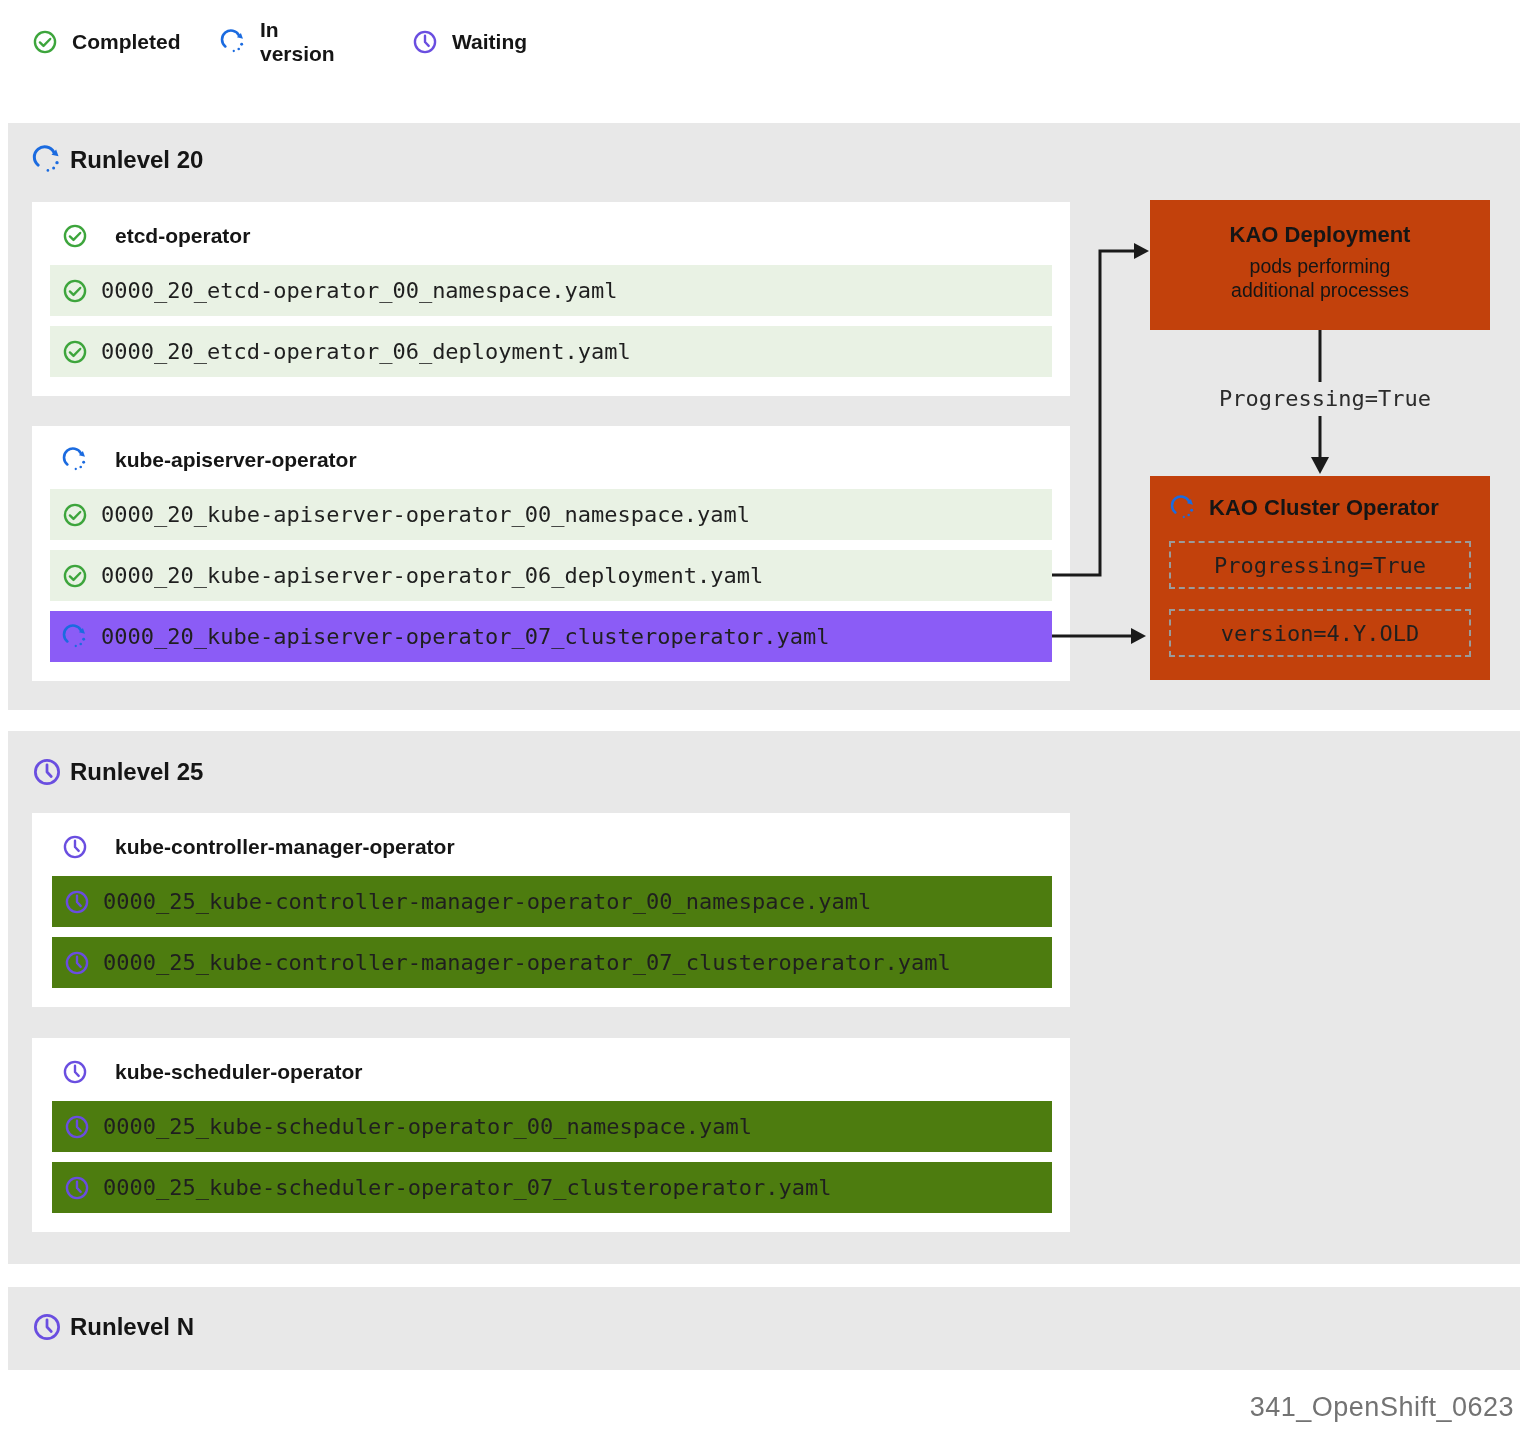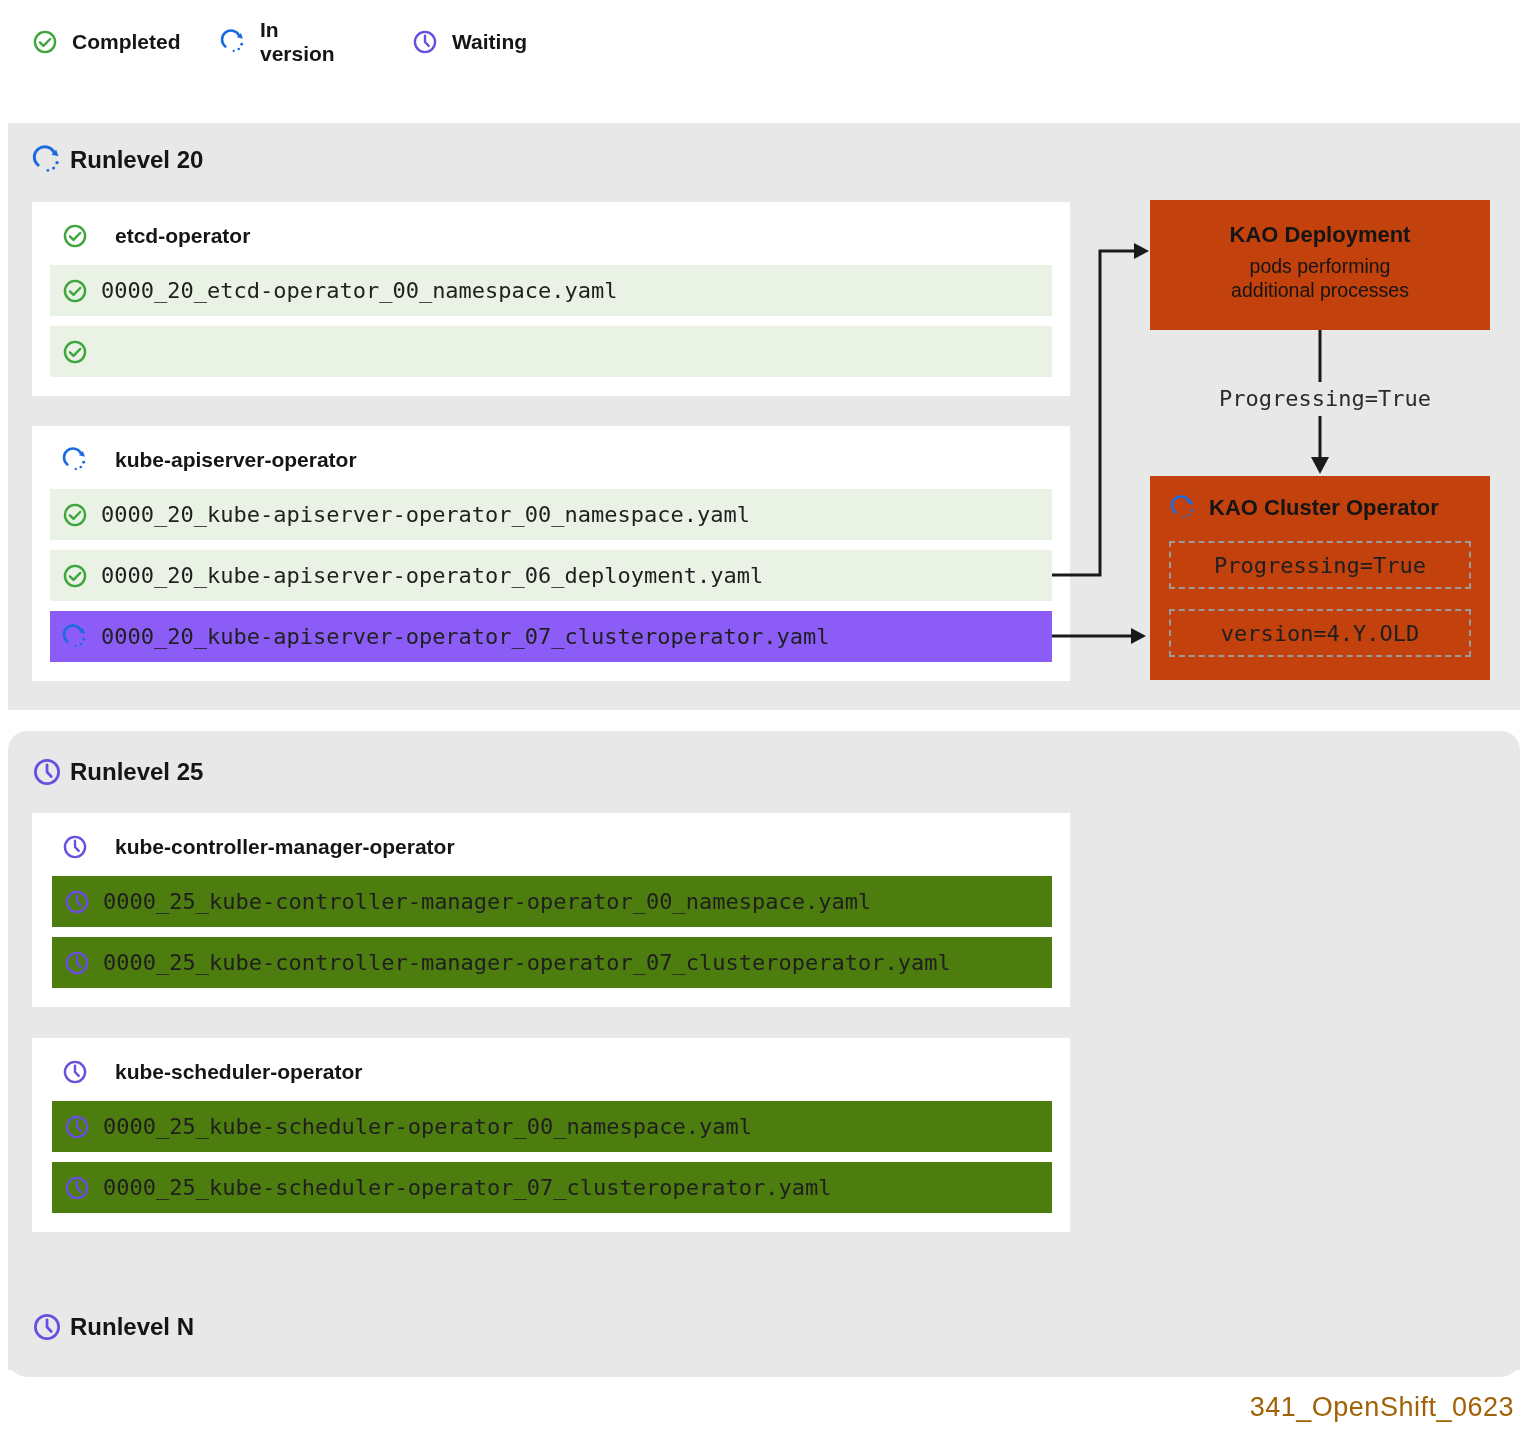--- a/index.html
+++ b/index.html
@@ -16,21 +16,21 @@
   #legend-waiting{position:absolute;left:380px;}
   
   .ic{width:26px;height:26px;flex:none;display:block;}
   .ic-lg{width:30px;height:30px;}
   .c-completed{color:#3DA53C;}
   .c-inprogress{color:#1B6BE0;}
   .c-waiting{color:#6A4EE0;}
   
   .section{position:absolute;left:8px;width:1512px;background:#e8e8e8;}
   #rl20{top:123px;height:587px;}
-  #rl25{top:731px;height:646px;border-radius:19px;}
+  #rl25{top:731px;height:533px;}
   #rln{top:1287px;height:83px;}
   .sec-header{position:absolute;left:24px;display:flex;align-items:center;gap:8px;
               font-size:24px;font-weight:700;}
   #rl20 .sec-header{top:22px;}
   #rl25 .sec-header{top:26px;}
   #rln  .sec-header{top:25px;}
   
   .card{position:absolute;left:24px;width:1038px;background:#ffffff;}
   .card-title{display:flex;align-items:center;gap:27px;height:30px;
               margin:19px 18px 14px 30px;font-size:21px;font-weight:700;}
@@ -58,21 +58,21 @@
         display:flex;align-items:center;justify-content:center;
         font-family:"DejaVu Sans Mono","Liberation Mono",monospace;font-size:22px;color:#1f1f1f;}
   #cond-progressing{top:65px;}
   #cond-version{top:133px;}
   
   .arrows{position:absolute;left:0;top:0;width:1520px;height:1447px;pointer-events:none;}
   .arrow-label{position:absolute;left:1185px;top:386px;width:280px;text-align:center;
                font-family:"DejaVu Sans Mono","Liberation Mono",monospace;
                font-size:22px;color:#2b2b2b;}
   
-  .watermark{position:absolute;right:6px;top:1392px;font-size:27px;color:#a16207;letter-spacing:.5px;}
+  .watermark{position:absolute;right:6px;top:1392px;font-size:27px;color:#737373;letter-spacing:.5px;}
 </style>
 </head>
 <body>
 
 <svg width="0" height="0" style="position:absolute">
   <defs>
     <g id="g-check">
       <circle cx="12" cy="12" r="9.3" fill="none" stroke="currentColor" stroke-width="2.2"></circle>
       <path d="M7.3 12.4 L10.6 15.6 L16.8 9.2" fill="none" stroke="currentColor" stroke-width="2.2" stroke-linecap="round" stroke-linejoin="round"></path>
     </g>
@@ -131,20 +131,21 @@
       <div class="file-row row-completed">
         <svg class="ic c-completed" viewBox="0 0 24 24">
             <use href="#g-check"></use>
           </svg>
         <span>0000_20_etcd-operator_00_namespace.yaml</span>
       </div>
       <div class="file-row row-completed">
         <svg class="ic c-completed" viewBox="0 0 24 24">
             <use href="#g-check"></use>
           </svg>
+        <span>0000_20_etcd-operator_06_deployment.yaml</span>
       </div>
       <div class="card-bottom-pad"></div>
     </div>
 
     <div class="card" id="card-apiserver">
       <div class="card-title">
         <svg class="ic c-inprogress" viewBox="0 0 24 24">
             <use href="#g-progress"></use>
           </svg>
         <span>kube-apiserver-operator</span>

